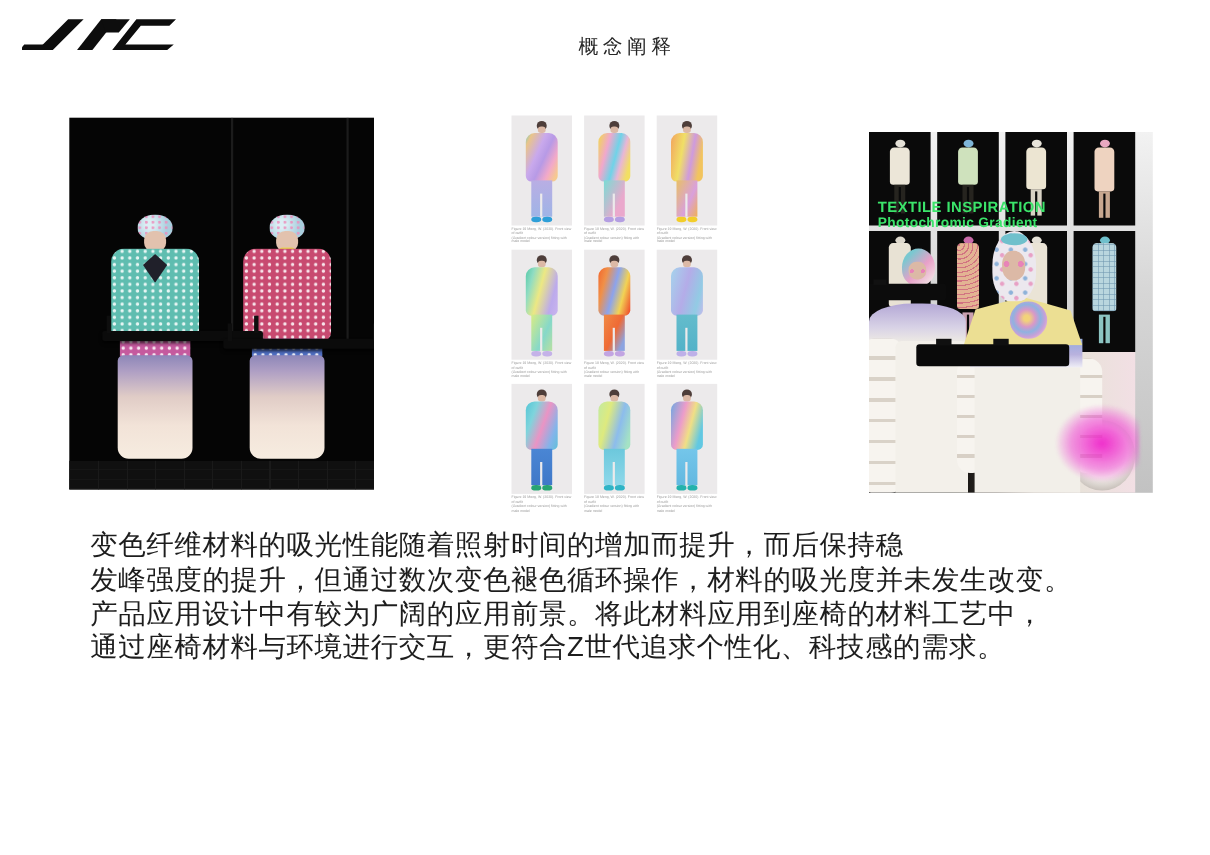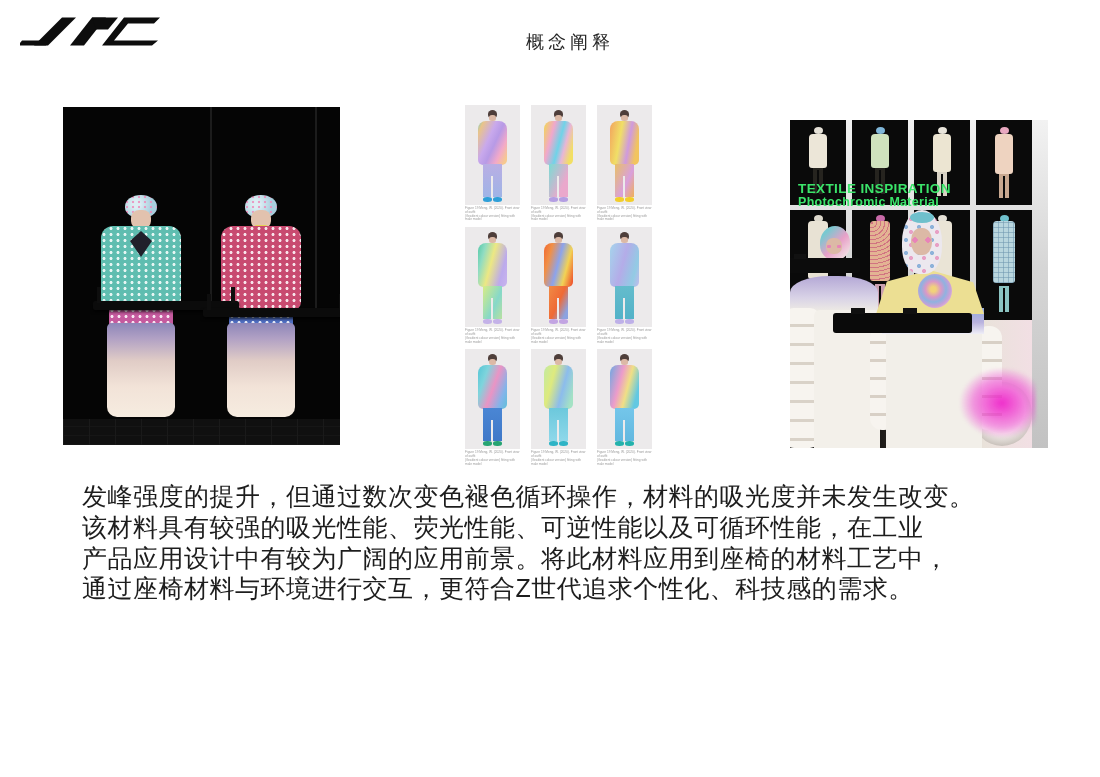--- a/index.html
+++ b/index.html
@@ -317,21 +317,21 @@
       <div class="mm-legs" style="top:72px;width:10px;height:30px;background:#d8d2c4;"></div>
     </div>
     <div class="panel prow2 px4">
       <div class="mm-cap" style="top:5px;background:#6fc0cc;"></div>
       <div class="mm-coat" style="top:11px;width:22px;height:62px;left:17px;background:#b9d6de;background-image:repeating-linear-gradient(0deg,rgba(110,150,175,.55) 0 1px,transparent 1px 5px),repeating-linear-gradient(90deg,rgba(110,150,175,.55) 0 1px,transparent 1px 5px);"></div>
       <div class="mm-legs" style="top:76px;width:10px;height:26px;background:#8cc4c2;"></div>
     </div>
     <div class="collage-floor"></div>
     <div class="overlay-text">
       <div class="l1">TEXTILE INSPIRATION</div>
-      <div class="l2">Photochromic Material</div>
+      <div class="l2">Photochromic Gradient</div>
     </div>
     <div class="fig fig-left">
       <div class="fl-scarf"></div>
       <div class="fl-face"></div>
       <div class="fl-glass"></div>
       <div class="fl-bar"></div>
       <div class="fl-shoulder"></div>
       <div class="fl-ruffle"></div>
       <div class="fl-torso"></div>
     </div>
@@ -346,19 +346,19 @@
       <div class="fc-hair"></div>
       <div class="fc-face"></div>
       <div class="fc-glass"></div>
     </div>
     <div class="rig"></div>
     <div class="plate"></div>
     <div class="glow"></div>
   </div>
 
   <div class="para">
+    <div>变色纤维材料的吸光性能随着照射时间的增加而提升，而后保持稳</div>
     <div>发峰强度的提升，但通过数次变色褪色循环操作，材料的吸光度并未发生改变。</div>
-    <div>该材料具有较强的吸光性能、荧光性能、可逆性能以及可循环性能，在工业</div>
     <div>产品应用设计中有较为广阔的应用前景。将此材料应用到座椅的材料工艺中，</div>
     <div>通过座椅材料与环境进行交互，更符合Z世代追求个性化、科技感的需求。</div>
   </div>
 
 </div>
 
 </body></html>

